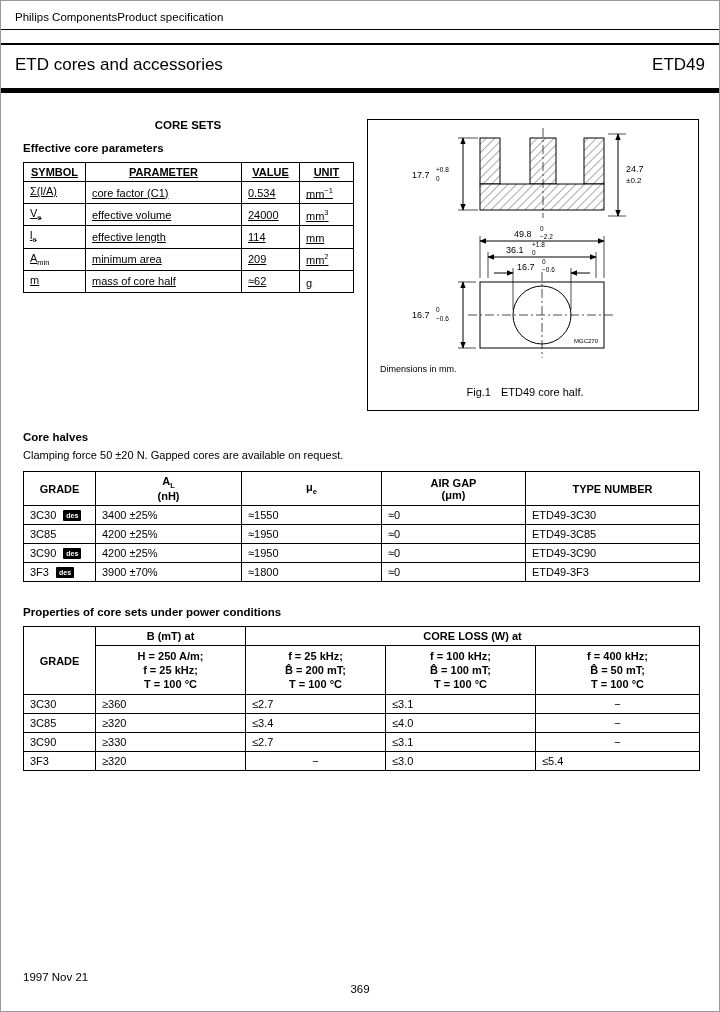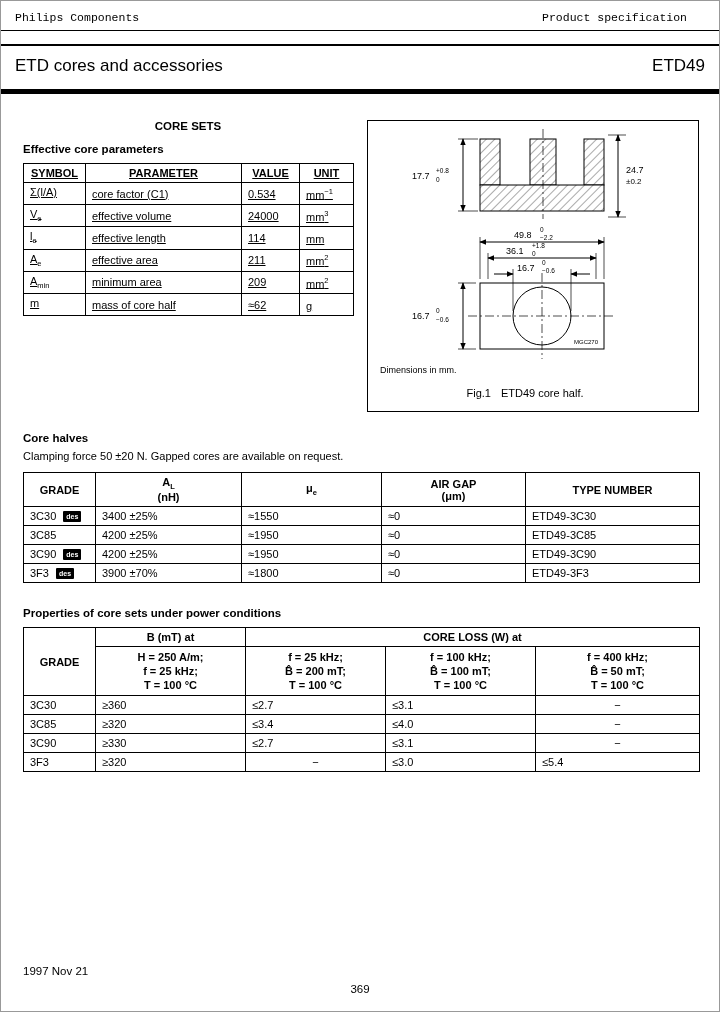--- a/index.html
+++ b/index.html
@@ -6,25 +6,24 @@
   html { background: #e8e8e8; }
   body {
     width: 720px; height: 1012px;
     background: #fff; color: #000;
     font-family: "Liberation Sans", sans-serif;
     position: relative;
     border: 1px solid #999;
     margin: 0 auto;
   }
   .hdr {
-    display: flex; justify-content: space-between;
+    display: flex; 
     padding: 10px 32px 6px 14px;
     font-size: 11.5px;
     border-bottom: 1px solid #000;
-    font-family: Liberation Mono, monospace;
   }
   .titlebar {
     margin-top: 13px;
     border-top: 2px solid #000;
     border-bottom: 5px solid #000;
     padding: 10px 14px 13px 14px;
     display: flex; justify-content: space-between; align-items: flex-start;
     font-size: 17px;
   }
   .content { padding: 0 22px; }
@@ -58,21 +57,21 @@
   .halves-table, .power-table { width: 676px; }
   .badge {
     display: inline-block; background: #000; color: #fff;
     font-size: 7px; font-weight: bold; line-height: 9px;
     padding: 1px 3px; margin-left: 7px; border-radius: 1px;
     vertical-align: 1px;
   }
   .h-power { margin-top: 24px; margin-bottom: 8px; }
   .cond div { line-height: 14px; }
   .footer { position: absolute; left: 0; right: 0; bottom: 16px; font-size: 11.5px; }
-  .footer .f-date { position: absolute; left: 22px; bottom: 18px; }
+  .footer .f-date { position: absolute; left: 22px; bottom: 12px; }
   .footer .f-page { position: absolute; left: 50%; transform: translateX(-50%); bottom: 0; }
 </style>
 </head>
 <body>
 
 <div class="hdr">
   <span>Philips Components</span>
   <span>Product specification</span>
 </div>
 
@@ -114,26 +113,20 @@
             <td><span>V</span><sub>e</sub></td>
             <td>effective volume</td>
             <td>24000</td>
             <td><span>mm</span><sup>3</sup></td>
           </tr>
           <tr>
             <td><span>l</span><sub>e</sub></td>
             <td>effective length</td>
             <td>114</td>
             <td><span>mm</span><sup></sup></td>
-          </tr>
-          <tr>
-            <td><span>A</span><sub>e</sub></td>
-            <td>effective area</td>
-            <td>211</td>
-            <td><span>mm</span><sup>2</sup></td>
           </tr>
           <tr>
             <td><span>A</span><sub>min</sub></td>
             <td>minimum area</td>
             <td>209</td>
             <td><span>mm</span><sup>2</sup></td>
           </tr>
           <tr>
             <td><span>m</span><sub></sub></td>
             <td>mass of core half</td>

